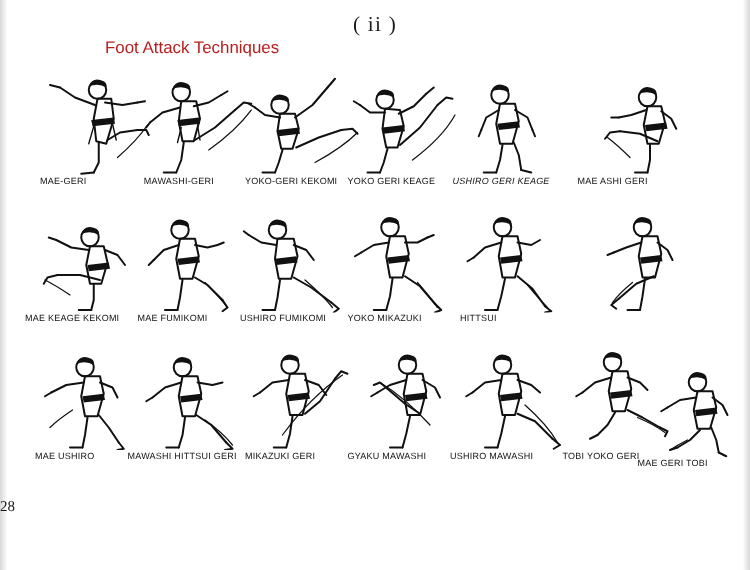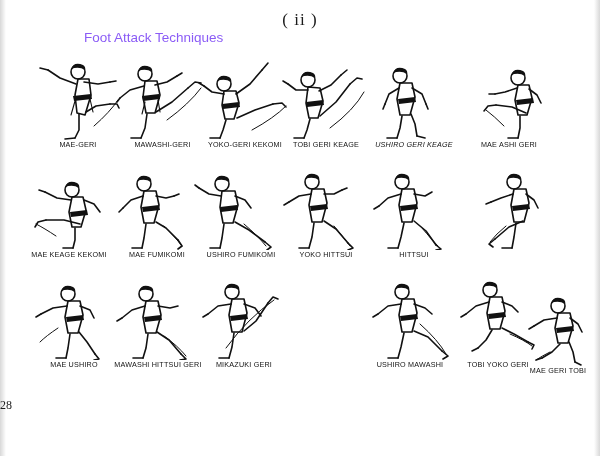--- a/index.html
+++ b/index.html
@@ -48,21 +48,21 @@
     font-size: 17px;
     font-family: "Liberation Serif", serif;
     letter-spacing: 1px;
   }
   .page-title {
     position: absolute;
     top: 30px;
     left: 84px;
     font-size: 13.5px;
     font-family: "Liberation Sans", sans-serif;
-    color: #8b5cf6;
+    color: #b91c1c;
   }
   .page-number {
     position: absolute;
     top: 398px;
     left: 0;
     width: 600px;
     font-size: 12px;
     font-family: "Liberation Serif", serif;
   }
 
@@ -72,21 +72,21 @@
     left: 10px;
     width: 580px;
   }
   .row {
     position: relative;
     height: 110px;
   }
   .cell {
     position: absolute;
     top: 0;
-    text-align: center;
+    text-align: left;
   }
   .figure {
     display: block;
     margin: 0 auto;
   }
   .caption {
     font-size: 7.2px;
     font-family: "Liberation Sans", sans-serif;
     letter-spacing: 0.2px;
     white-space: nowrap;
@@ -202,21 +202,21 @@
           <path class="ink" d="M30 32 l-12 0 l-8 -6"></path>
           <path class="ink" d="M10 26 l-5 -3"></path>
           <path class="ink" d="M41 33 l12 -6 l10 -10"></path>
           <path class="ink" d="M63 17 l6 -5"></path>
           <path class="ink" d="M32 61 l-3 11 l-3 8"></path>
           <path class="ink" d="M26 80 l-10 0"></path>
           <path class="ink" d="M42 58 l16 -14 l14 -18"></path>
           <path class="ink" d="M72 26 l7 -6 l5 1"></path>
           <path class="arc" d="M52 70 q24 -18 34 -36"></path>
         </svg>
-        <div class="caption">TOBI GERI KEAGE</div>
+        <div class="caption">YOKO GERI KEAGE</div>
       </div>
 
       <div class="cell" style="left:352px; width:104px;font-style:italic;">
         <svg class="figure" width="104" height="82" viewBox="0 0 104 82">
           <circle class="ink" cx="38" cy="18" r="7"></circle>
           <path class="hair" d="M31 15 q3 -8 12 -4 q3 2 2 5 q-6 -4 -14 -1z"></path>
           <path class="ink" d="M38 25 l-3 16 l3 16 l10 0 l5 -18 l-3 -14z"></path>
           <path class="belt" d="M36 41 l17 -2 l1 5 l-17 2z"></path>
           <path class="ink" d="M37 30 l-10 6 l-4 10"></path>
           <path class="ink" d="M23 46 l-2 5"></path>
@@ -315,21 +315,21 @@
           <path class="ink" d="M33 26 l-12 2 l-10 6"></path>
           <path class="ink" d="M11 34 l-5 3"></path>
           <path class="ink" d="M46 26 l10 0 l8 -4"></path>
           <path class="ink" d="M64 22 l5 -2"></path>
           <path class="ink" d="M36 55 l-2 14 l-3 11"></path>
           <path class="ink" d="M31 80 l-10 0"></path>
           <path class="ink" d="M46 53 l12 8 l12 14"></path>
           <path class="ink" d="M70 75 l5 5 l-5 2"></path>
           <path class="arc" d="M56 58 q10 12 16 20"></path>
         </svg>
-        <div class="caption">YOKO HITTSUI</div>
+        <div class="caption">YOKO MIKAZUKI</div>
       </div>
 
       <div class="cell" style="left:358px; width:92px;">
         <svg class="figure" width="92" height="82" viewBox="0 0 92 82">
           <circle class="ink" cx="34" cy="14" r="7"></circle>
           <path class="hair" d="M27 11 q3 -8 12 -4 q3 2 2 5 q-6 -4 -14 -1z"></path>
           <path class="ink" d="M34 21 l-3 16 l3 17 l10 0 l5 -19 l-3 -14z"></path>
           <path class="belt" d="M32 38 l17 -2 l1 5 l-17 2z"></path>
           <path class="ink" d="M33 26 l-13 4 l-9 8"></path>
           <path class="ink" d="M11 38 l-5 3"></path>
@@ -411,20 +411,37 @@
           <path class="ink" d="M48 26 l11 4 l6 8"></path>
           <path class="ink" d="M38 55 l-2 14 l-3 11"></path>
           <path class="ink" d="M33 80 l-10 0"></path>
           <path class="ink" d="M48 53 l12 -10 l12 -18"></path>
           <path class="ink" d="M72 25 l5 -6 l5 2"></path>
           <path class="arc" d="M30 70 q22 -30 48 -48"></path>
         </svg>
         <div class="caption">MIKAZUKI GERI</div>
       </div>
 
+      <div class="cell" style="left:268px; width:98px;">
+        <svg class="figure" width="98" height="82" viewBox="0 0 98 82">
+          <circle class="ink" cx="48" cy="14" r="7"></circle>
+          <path class="hair" d="M41 11 q3 -8 12 -4 q3 2 2 5 q-6 -4 -14 -1z"></path>
+          <path class="ink" d="M48 21 l-3 16 l3 17 l10 0 l5 -19 l-3 -14z"></path>
+          <path class="belt" d="M46 38 l17 -2 l1 5 l-17 2z"></path>
+          <path class="ink" d="M47 26 l-13 4 l-10 6"></path>
+          <path class="ink" d="M24 36 l-5 3"></path>
+          <path class="ink" d="M60 26 l10 6 l4 8"></path>
+          <path class="ink" d="M50 55 l-3 14 l-3 11"></path>
+          <path class="ink" d="M44 80 l-10 0"></path>
+          <path class="ink" d="M58 53 l-12 -8 l-14 -12"></path>
+          <path class="ink" d="M32 33 l-6 -5 l-5 2"></path>
+          <path class="arc" d="M66 62 q-20 -22 -40 -34"></path>
+        </svg>
+        <div class="caption">GYAKU MAWASHI</div>
+      </div>
 
       <div class="cell" style="left:350px; width:100px;">
         <svg class="figure" width="100" height="82" viewBox="0 0 100 82">
           <circle class="ink" cx="42" cy="14" r="7"></circle>
           <path class="hair" d="M35 11 q3 -8 12 -4 q3 2 2 5 q-6 -4 -14 -1z"></path>
           <path class="ink" d="M42 21 l-3 16 l3 17 l10 0 l5 -19 l-3 -14z"></path>
           <path class="belt" d="M40 38 l17 -2 l1 5 l-17 2z"></path>
           <path class="ink" d="M41 26 l-13 2 l-10 8"></path>
           <path class="ink" d="M18 36 l-5 3"></path>
           <path class="ink" d="M54 26 l11 4 l7 6"></path>

